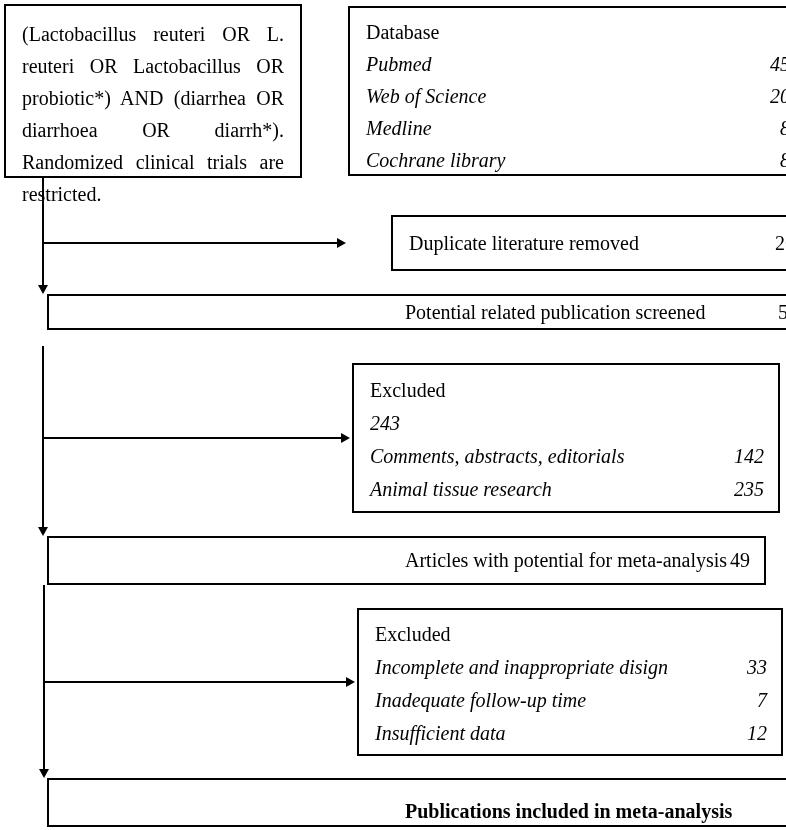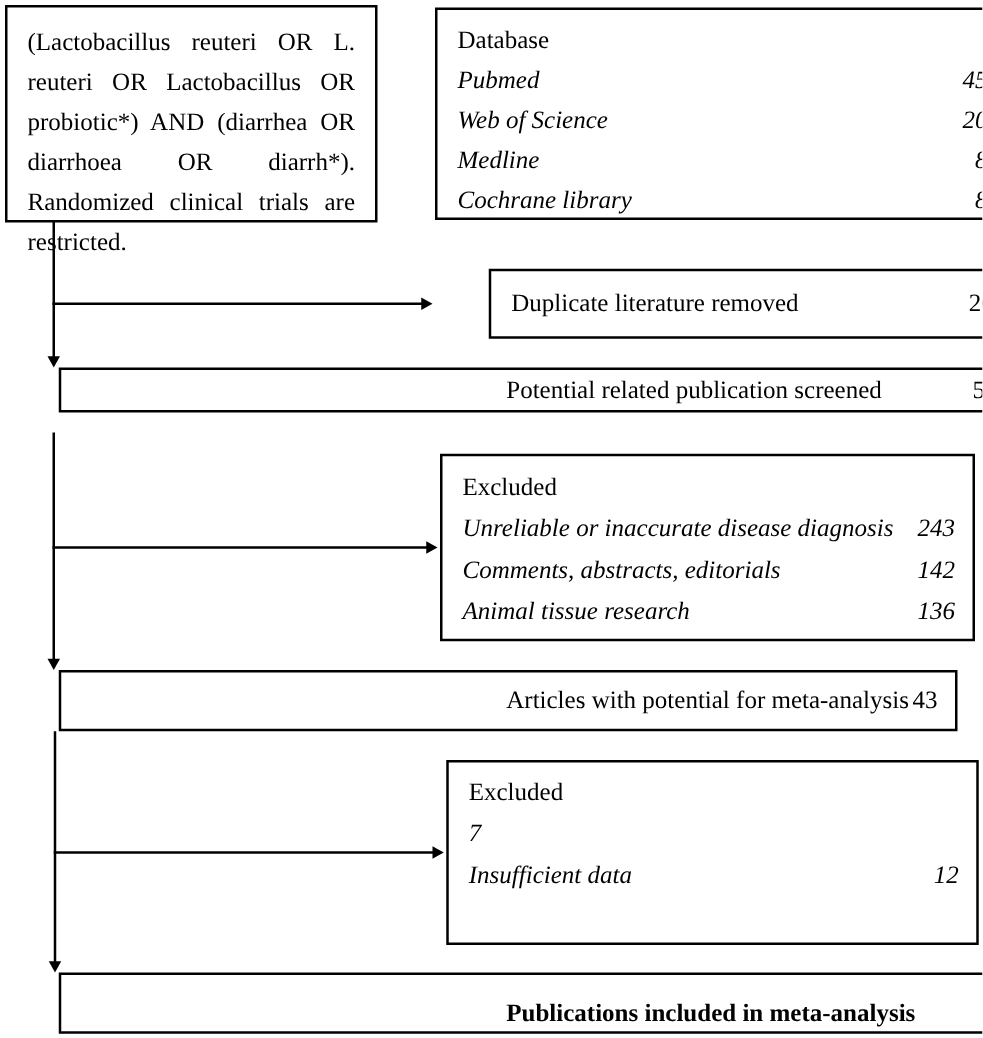--- a/index.html
+++ b/index.html
@@ -149,41 +149,45 @@
   </div>
 
   <div class="box single-box screened-box">
     <span>Potential related publication screened</span>
     <span class="value">582</span>
   </div>
 
   <div class="box excluded-box-1">
     <div class="box-title">Excluded</div>
     <div class="row">
-      <span>Unreliable or inaccurate disease diagnosis</span>
       <span class="value">243</span>
     </div>
     <div class="row">
       <span>Comments, abstracts, editorials</span>
       <span class="value">142</span>
     </div>
     <div class="row">
       <span>Animal tissue research</span>
-      <span class="value">136</span>
+      <span class="value">235</span>
     </div>
   </div>
 
   <div class="box single-box potential-box">
     <span>Articles with potential for meta-analysis</span>
-    <span class="value">43</span>
+    <span class="value">49</span>
   </div>
 
   <div class="box excluded-box-2">
     <div class="box-title">Excluded</div>
     <div class="row">
+      <span>Incomplete and inappropriate disign</span>
+      <span class="value">33</span>
+    </div>
+    <div class="row">
+      <span>Inadequate follow-up time</span>
       <span class="value">7</span>
     </div>
     <div class="row">
       <span>Insufficient data</span>
       <span class="value">12</span>
     </div>
   </div>
 
   <div class="box single-box included-box">
     <span>Publications included in meta-analysis</span>

